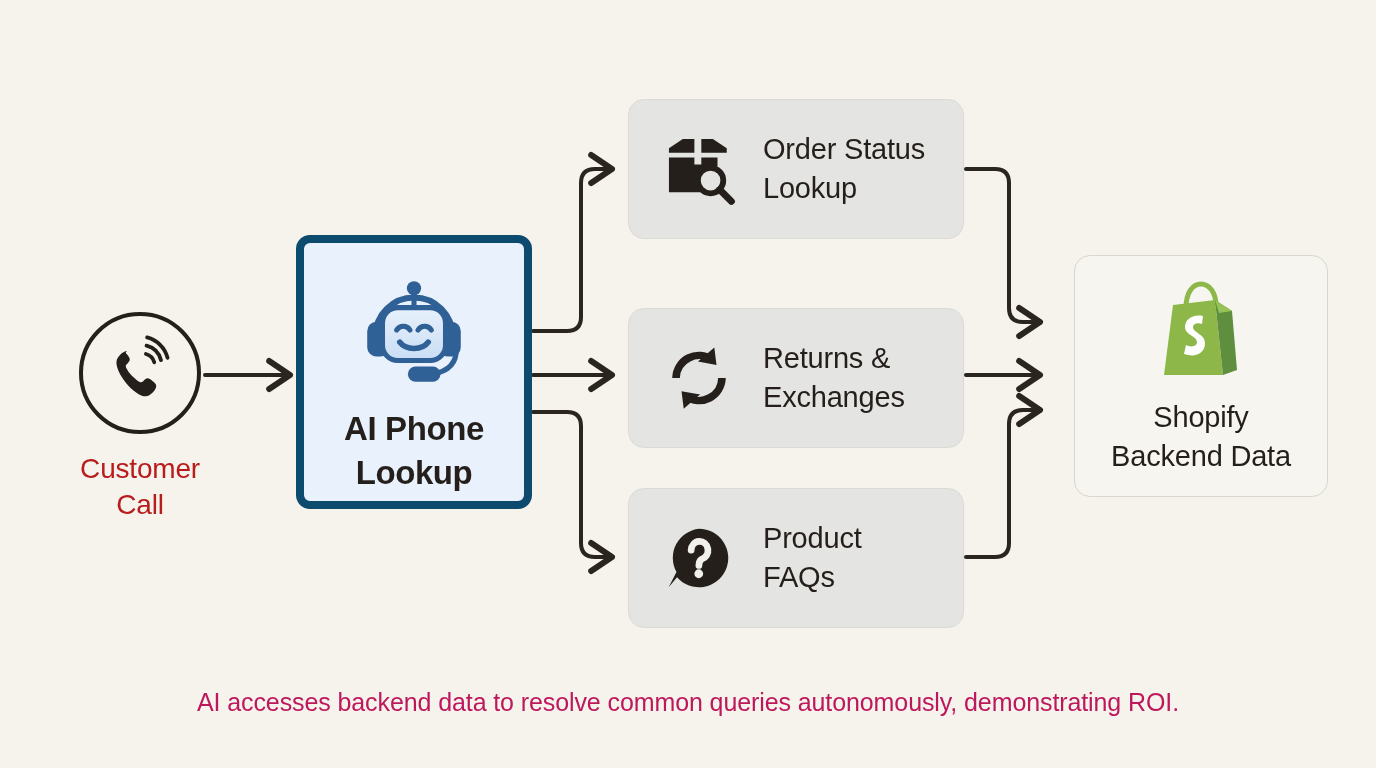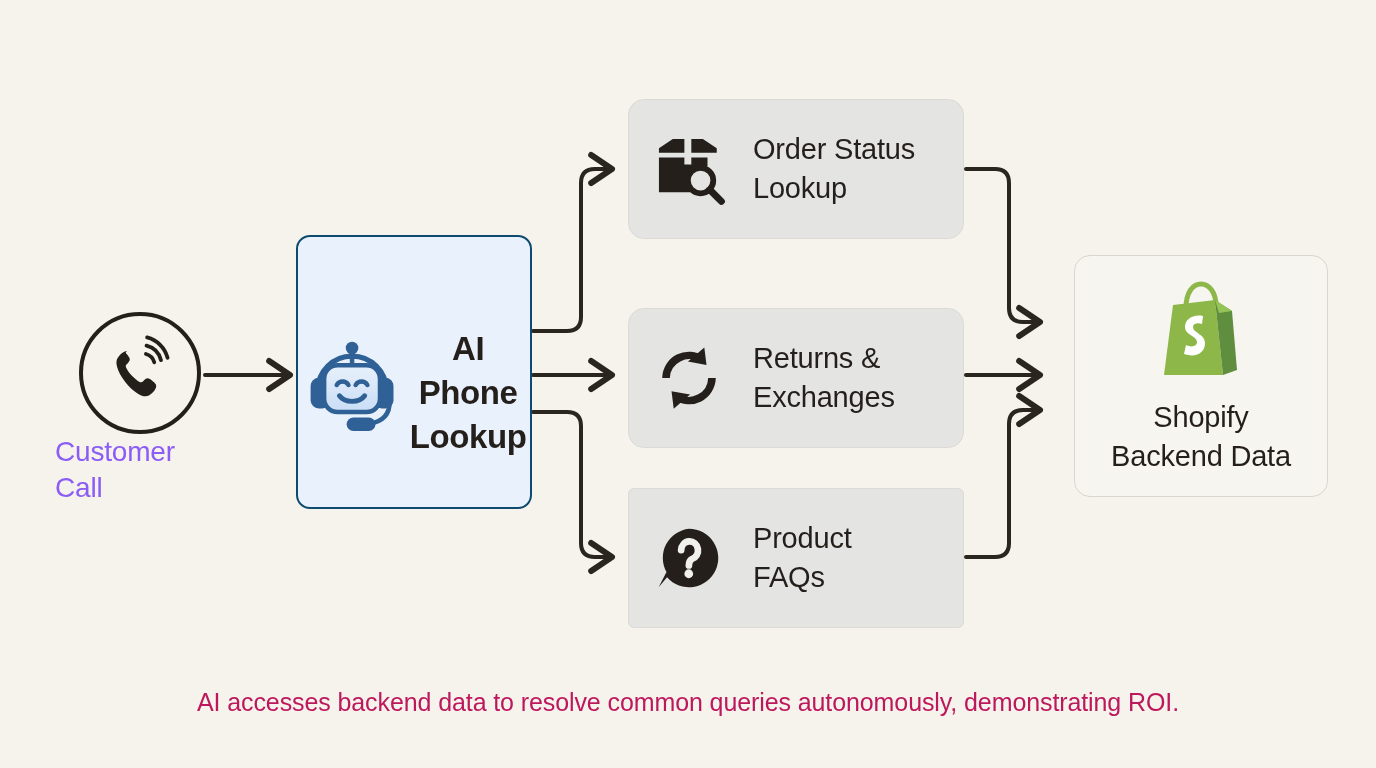--- a/index.html
+++ b/index.html
@@ -29,39 +29,41 @@
     border: 4px solid #241f1a;
     border-radius: 50%;
     margin: 0 auto;
     display: flex;
     align-items: center;
     justify-content: center;
     box-sizing: border-box;
     background: transparent;
   }
   #customer-call .label {
+    margin-top: 17px;
+    text-align: center;
     font-size: 28px;
     line-height: 1.28;
-    color: #8b5cf6;
+    color: #b91c1c;
     letter-spacing: -0.2px;
   }
 
   
   #ai-agent {
     position: absolute;
     left: 296px;
     top: 235px;
     width: 236px;
     height: 274px;
     background: #e9f1fd;
-    border: 2px solid #0c4a6e;
+    border: 8px solid #0c4a6e;
     border-radius: 14px;
     box-sizing: border-box;
     display: flex;
-    flex-direction: row;
+    flex-direction: column;
     align-items: center;
     justify-content: flex-start;
     padding-top: 26px;
   }
   #ai-agent .label {
     margin-top: 16px;
     text-align: center;
     font-size: 33px;
     font-weight: bold;
     line-height: 1.33;
@@ -74,25 +76,25 @@
     position: absolute;
     left: 628px;
     width: 336px;
     height: 140px;
     background: #e4e4e3;
     border: 1px solid #dcdad4;
     border-radius: 16px;
     box-sizing: border-box;
     display: flex;
     align-items: center;
-    padding-left: 22px;
+    padding-left: 32px;
   }
   #cap-box-0 { top: 99px; }
   #cap-box-1 { top: 308px; }
-  #cap-box-2 { top: 488px; border-radius: 6px; }
+  #cap-box-2 { top: 488px; }
   .cap-box .cap-icon {
     flex: 0 0 auto;
     width: 76px;
     height: 76px;
     display: flex;
     align-items: center;
     justify-content: center;
   }
   .cap-box .cap-label {
     margin-left: 26px;

